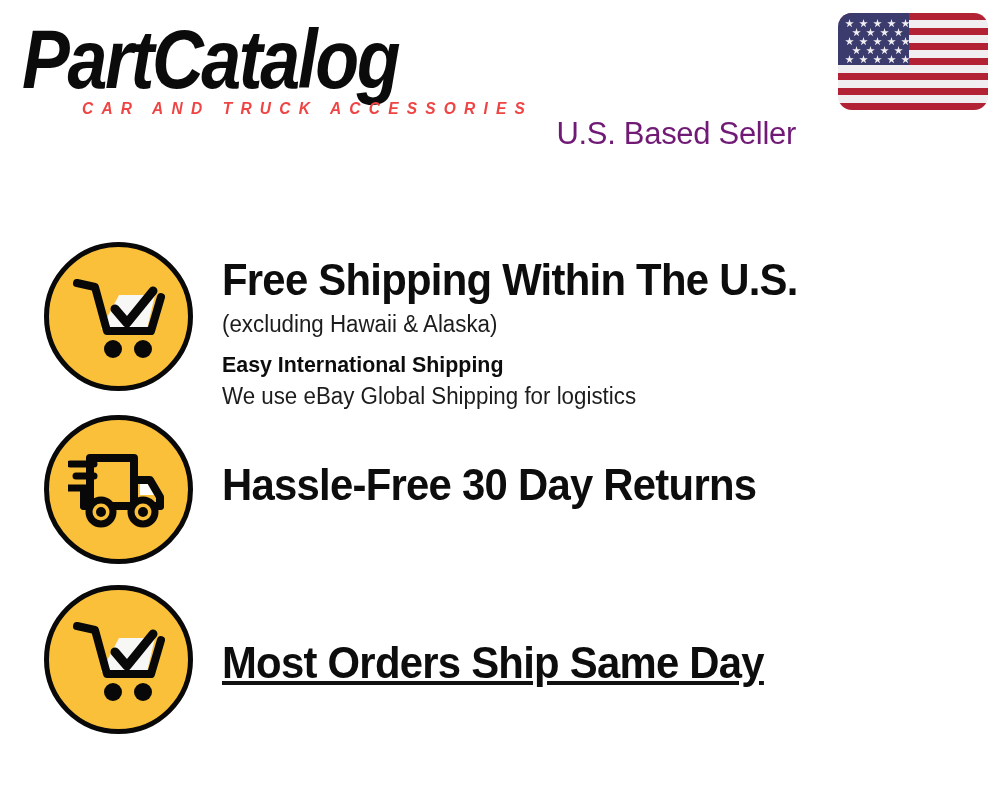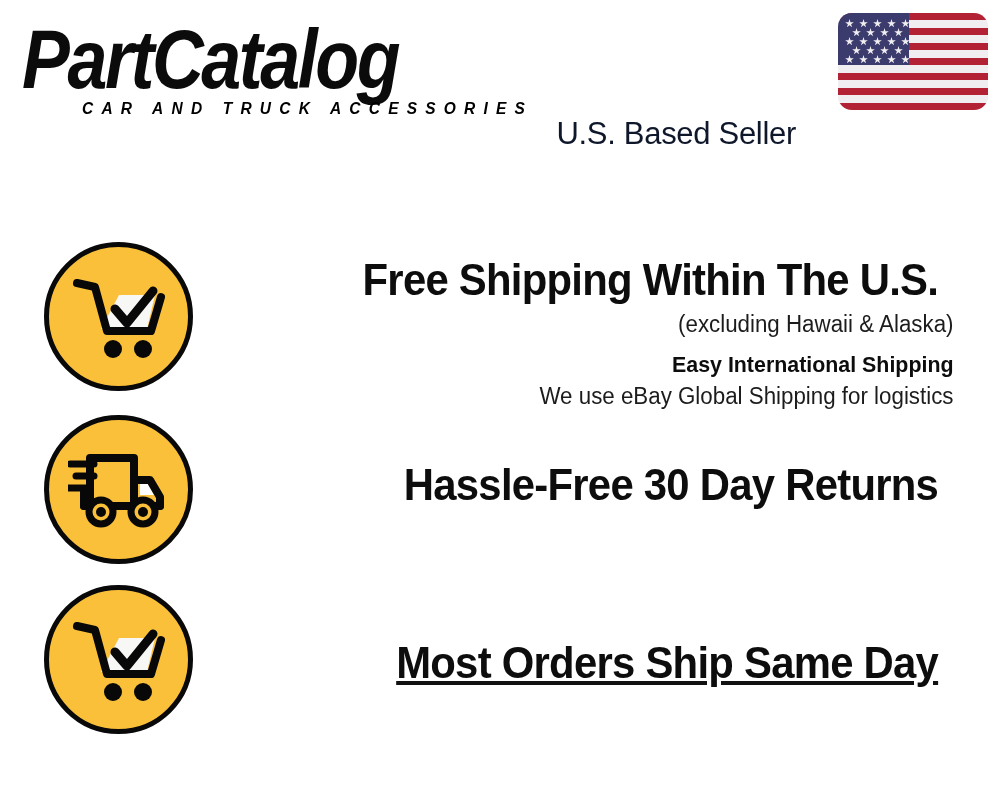--- a/index.html
+++ b/index.html
@@ -48,21 +48,21 @@
   }
   .brand-tagline {
     position: absolute;
     left: 60px;
     top: 84px;
     font-family: "Liberation Sans", sans-serif;
     font-weight: 700;
     font-style: italic;
     font-size: 15.5px;
     letter-spacing: 8.2px;
-    color: #000000;
+    color: #ef4444;
     white-space: nowrap;
     transform: scaleY(1.02);
     transform-origin: left top;
   }
 
   
   .flag-badge {
     position: absolute;
     left: 838px;
     top: 13px;
@@ -100,21 +100,21 @@
   }
 
   .seller-note {
     position: absolute;
     right: 12px;
     top: 116px;
     font-family: "Liberation Sans", sans-serif;
     font-weight: 400;
     font-size: 31px;
     line-height: 36px;
-    color: #0f172a;
+    color: #701a75;
     letter-spacing: -0.3px;
     white-space: nowrap;
   }
 
   
   .features {
     position: absolute;
     left: 0;
     top: 180px;
     width: 1000px;
@@ -145,21 +145,20 @@
     top: 50%;
     transform: translate(-50%, -50%);
     display: block;
   }
 
   .feature-text {
     position: absolute;
     left: 222px;
     top: 0;
     width: 770px;
-    text-align: right;
   }
   .feature-row.row-1 .feature-text { top: 12px; }
   .feature-row.row-2 .feature-text { top: 44px; }
   .feature-row.row-3 .feature-text { top: 52px; text-decoration: underline; }
 
   .feature-title {
     font-family: "Liberation Sans", sans-serif;
     font-weight: 700;
     font-size: 45px;
     line-height: 52px;

